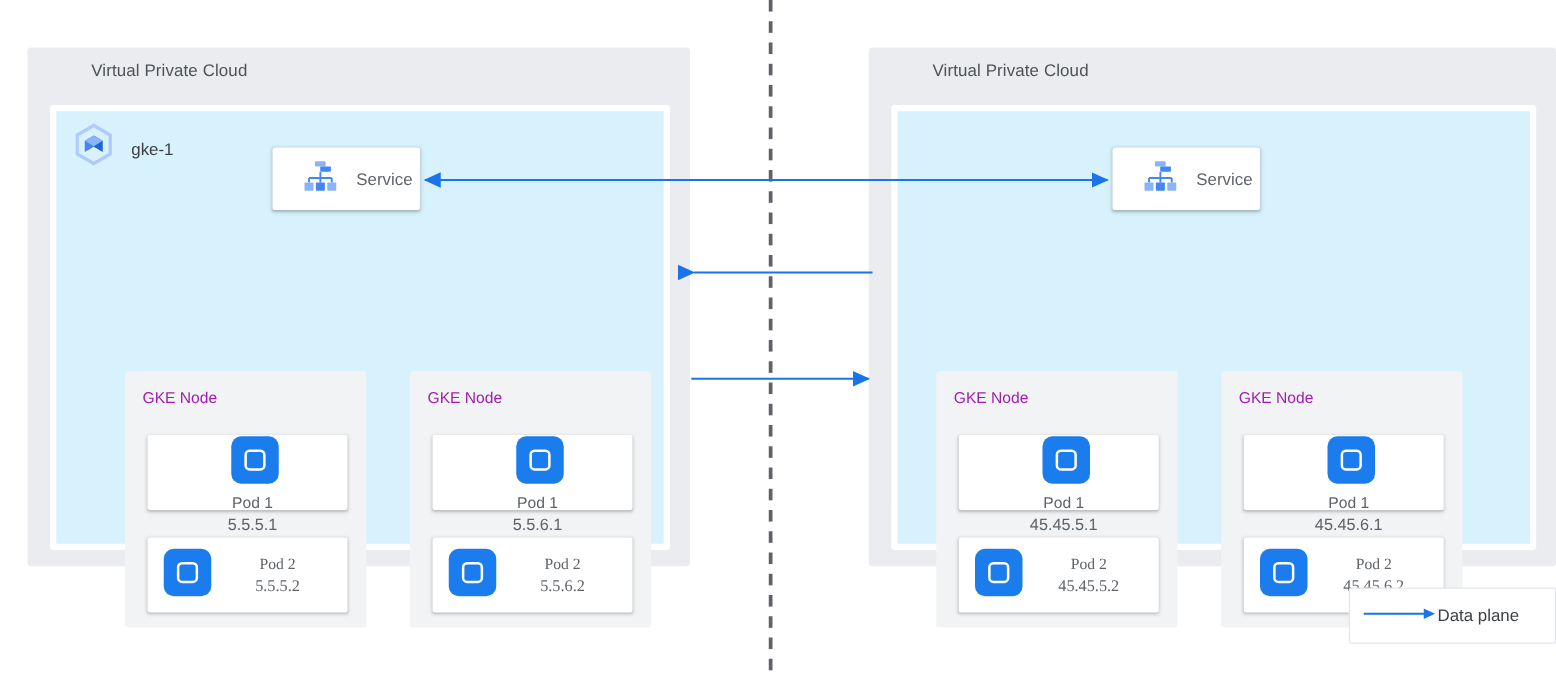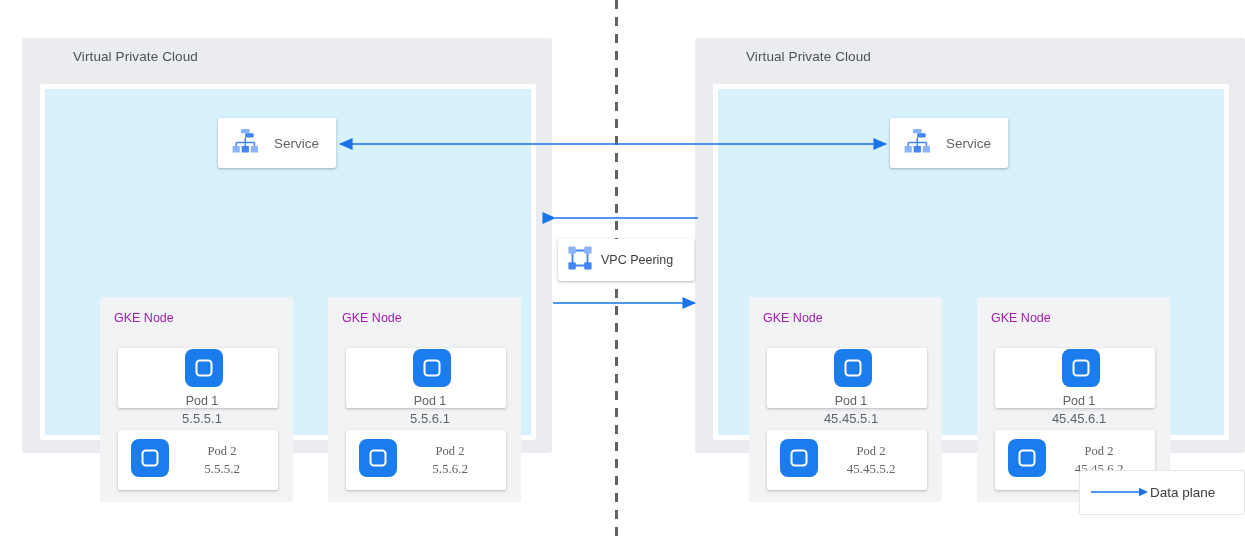--- a/index.html
+++ b/index.html
@@ -79,21 +79,21 @@
 
   
   .service-chip {
     position: absolute;
     height: 50px;
     background: #ffffff;
     border-radius: 2px;
     box-shadow: 0 1px 2px rgba(60,64,67,0.26), 0 1px 3px 1px rgba(60,64,67,0.10);
     display: flex;
     align-items: center;
-    padding-left: 12px;
+    padding-left: 23px;
     gap: 14px;
     z-index: 6;
   }
   .service-chip .label {
     font-size: 13.5px;
     color: #5f6368;
     white-space: nowrap;
     padding-right: 16px;
   }
   .svc-left  { left: 218px; top: 118px; width: 118px; }
@@ -201,20 +201,32 @@
 
 <div id="canvas">
 
   <div class="divider"></div>
 
   <div class="vpc left">
     <div class="vpc-title">Virtual Private Cloud</div>
 
     <div class="cluster">
 
+      <div class="cluster-head">
+        <span class="icon">
+          <svg width="40" height="40" viewBox="0 0 40 40">
+            <path d="M20 3.4 L33.2 11 L33.2 26.2 L20 33.8 L6.8 26.2 L6.8 11 Z" fill="none" stroke="#aecbfa" stroke-width="2.6"></path>
+            <path d="M20 10.2 L27.6 14.6 L27.6 23.2 L20 27.6 L12.4 23.2 L12.4 14.6 Z" fill="#e8f0fe" opacity="0.55"></path>
+            <path d="M20 11.4 L20 20.4 L12.8 24.6 L12.8 15.6 Z" fill="#4285f4"></path>
+            <path d="M20 11.4 L20 20.4 L27.2 24.6 L27.2 15.6 Z" fill="#1967d2"></path>
+            <path d="M12.8 15.6 L20 11.4 L27.2 15.6 L20 19.9 Z" fill="#8ab4f8"></path>
+          </svg>
+        </span>
+        <span class="cluster-name">gke-1</span>
+      </div>
 
       <div class="node node-l1" style="left:55px;">
         <div class="node-title">GKE Node</div>
         <div class="pod p1">
           <span class="icon">
             <svg width="40" height="40" viewBox="0 0 40 40">
               <rect x="1" y="1" width="38" height="38" rx="8" fill="#1b7ced"></rect>
               <rect x="12.5" y="12.5" width="15" height="15" rx="3.2" fill="none" stroke="#ffffff" stroke-width="2"></rect>
             </svg>
           </span>
@@ -371,32 +383,20 @@
         <rect x="15.2" y="7.2" width="8.5" height="4.2" rx="0.6" fill="#4285f4"></rect>
         <path d="M15.3 11.4 L15.3 16.4 M6.2 16.4 L24.4 16.4 M6.2 16.4 L6.2 20 M15.3 16.4 L15.3 20 M24.4 16.4 L24.4 20" stroke="#4285f4" stroke-width="1.5" fill="none"></path>
         <rect x="2.6" y="20" width="7.2" height="6.6" rx="0.6" fill="#8ab4f8"></rect>
         <rect x="11.7" y="20" width="7.2" height="6.6" rx="0.6" fill="#4285f4"></rect>
         <rect x="20.8" y="20" width="7.2" height="6.6" rx="0.6" fill="#8ab4f8"></rect>
       </svg>
     </span>
     <span class="label">Service</span>
   </div>
 
-  <div class="peering-chip">
-    <span class="icon">
-      <svg width="30" height="30" viewBox="0 0 30 30">
-        <path d="M7.5 7.5 L22.5 7.5 L22.5 22.5 L7.5 22.5 Z" fill="none" stroke="#4285f4" stroke-width="1.8"></path>
-        <rect x="3.4" y="3.4" width="7.4" height="7.4" rx="1.4" fill="#8ab4f8"></rect>
-        <rect x="19.2" y="3.4" width="7.4" height="7.4" rx="1.4" fill="#8ab4f8"></rect>
-        <rect x="3.4" y="19.2" width="7.4" height="7.4" rx="1.4" fill="#4285f4"></rect>
-        <rect x="19.2" y="19.2" width="7.4" height="7.4" rx="1.4" fill="#4285f4"></rect>
-      </svg>
-    </span>
-    <span class="label">VPC Peering</span>
-  </div>
 
   <div class="legend">
     <span class="icon">
       <svg width="60" height="12" viewBox="0 0 60 12">
         <line x1="1" y1="6" x2="51" y2="6" stroke="#1a73e8" stroke-width="1.7"></line>
         <path d="M49,1.8 L58,6 L49,10.2 Z" fill="#1a73e8"></path>
       </svg>
     </span>
     <span class="label">Data plane</span>
   </div>

